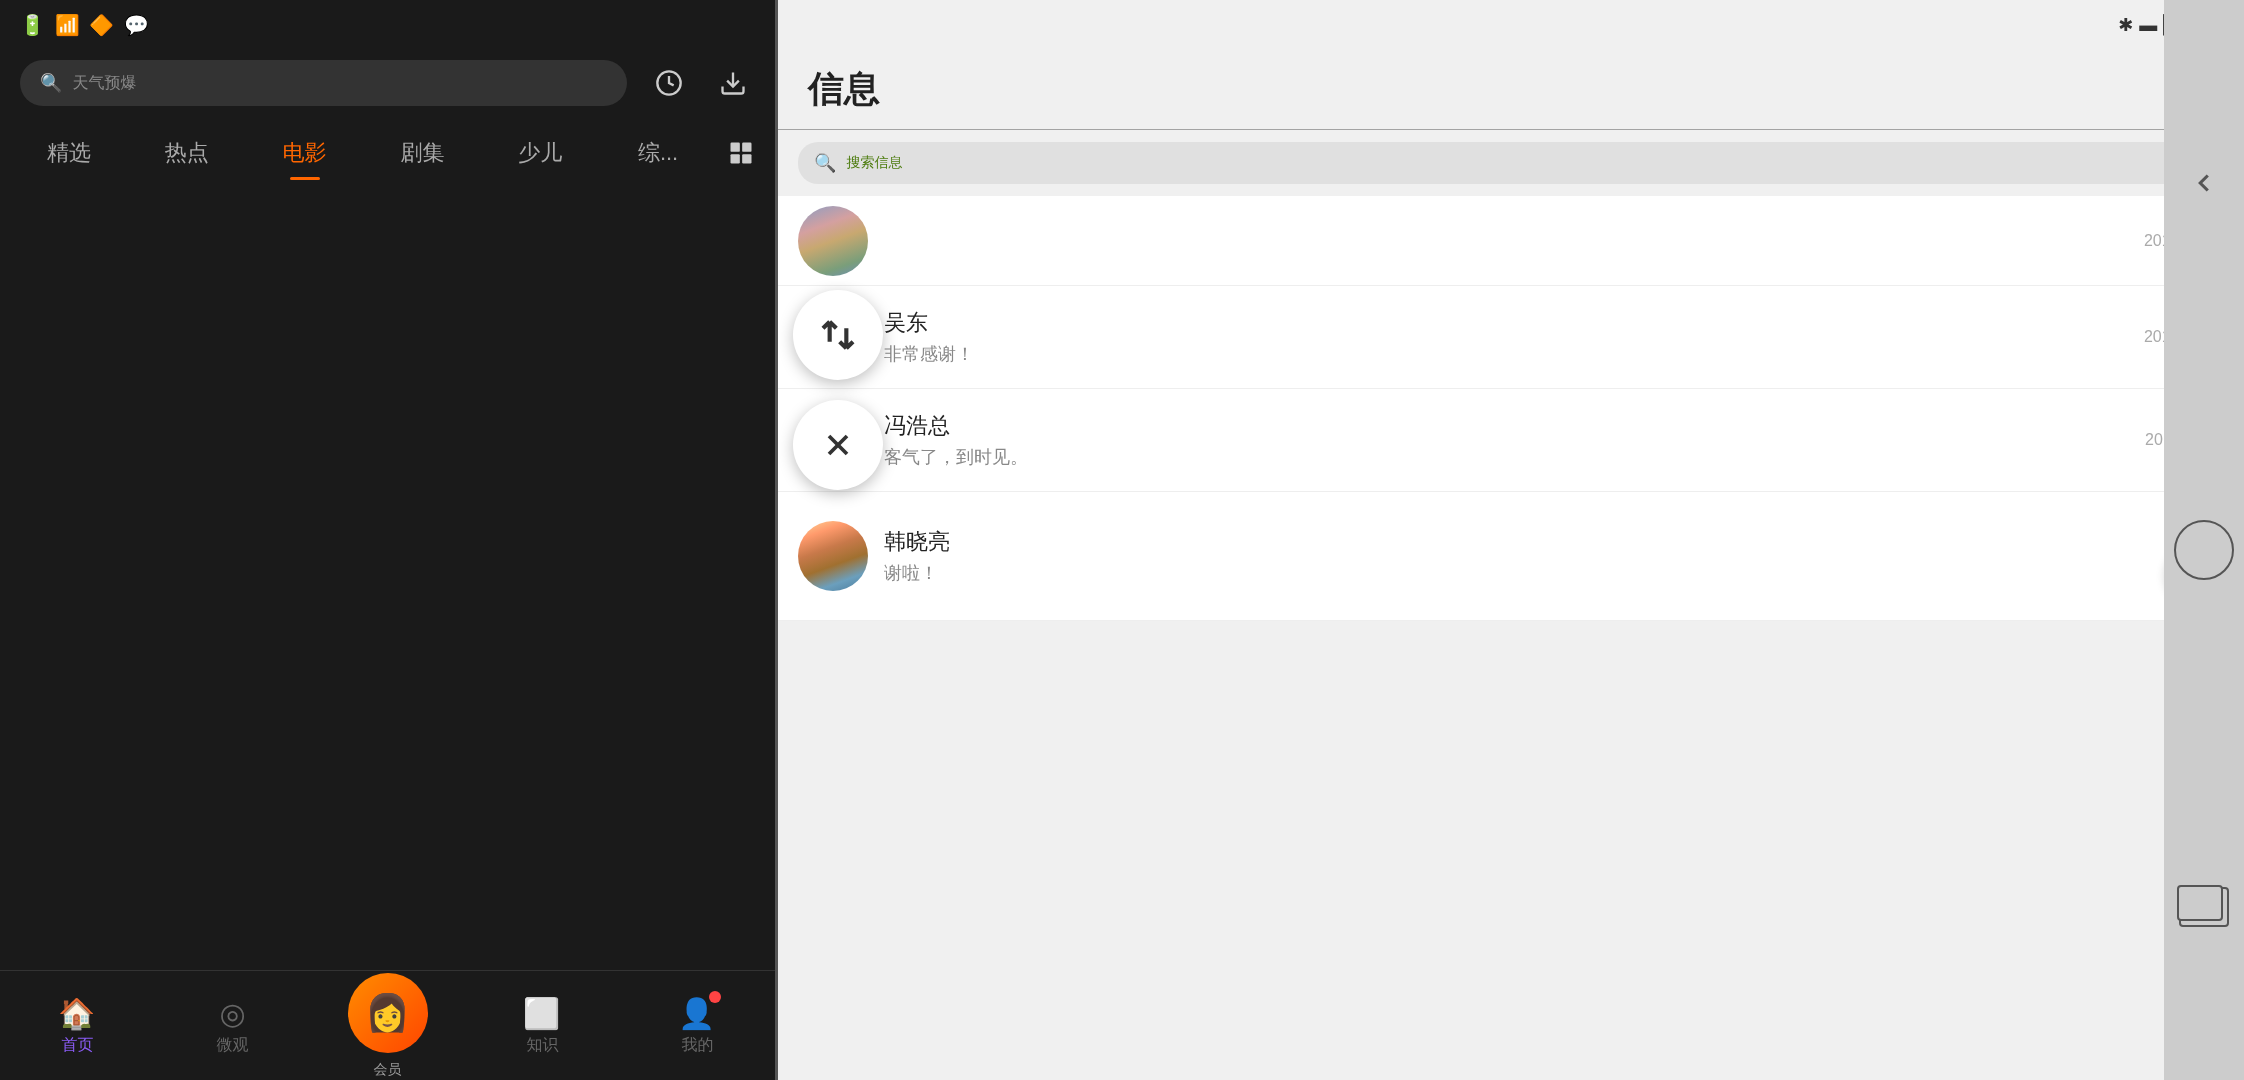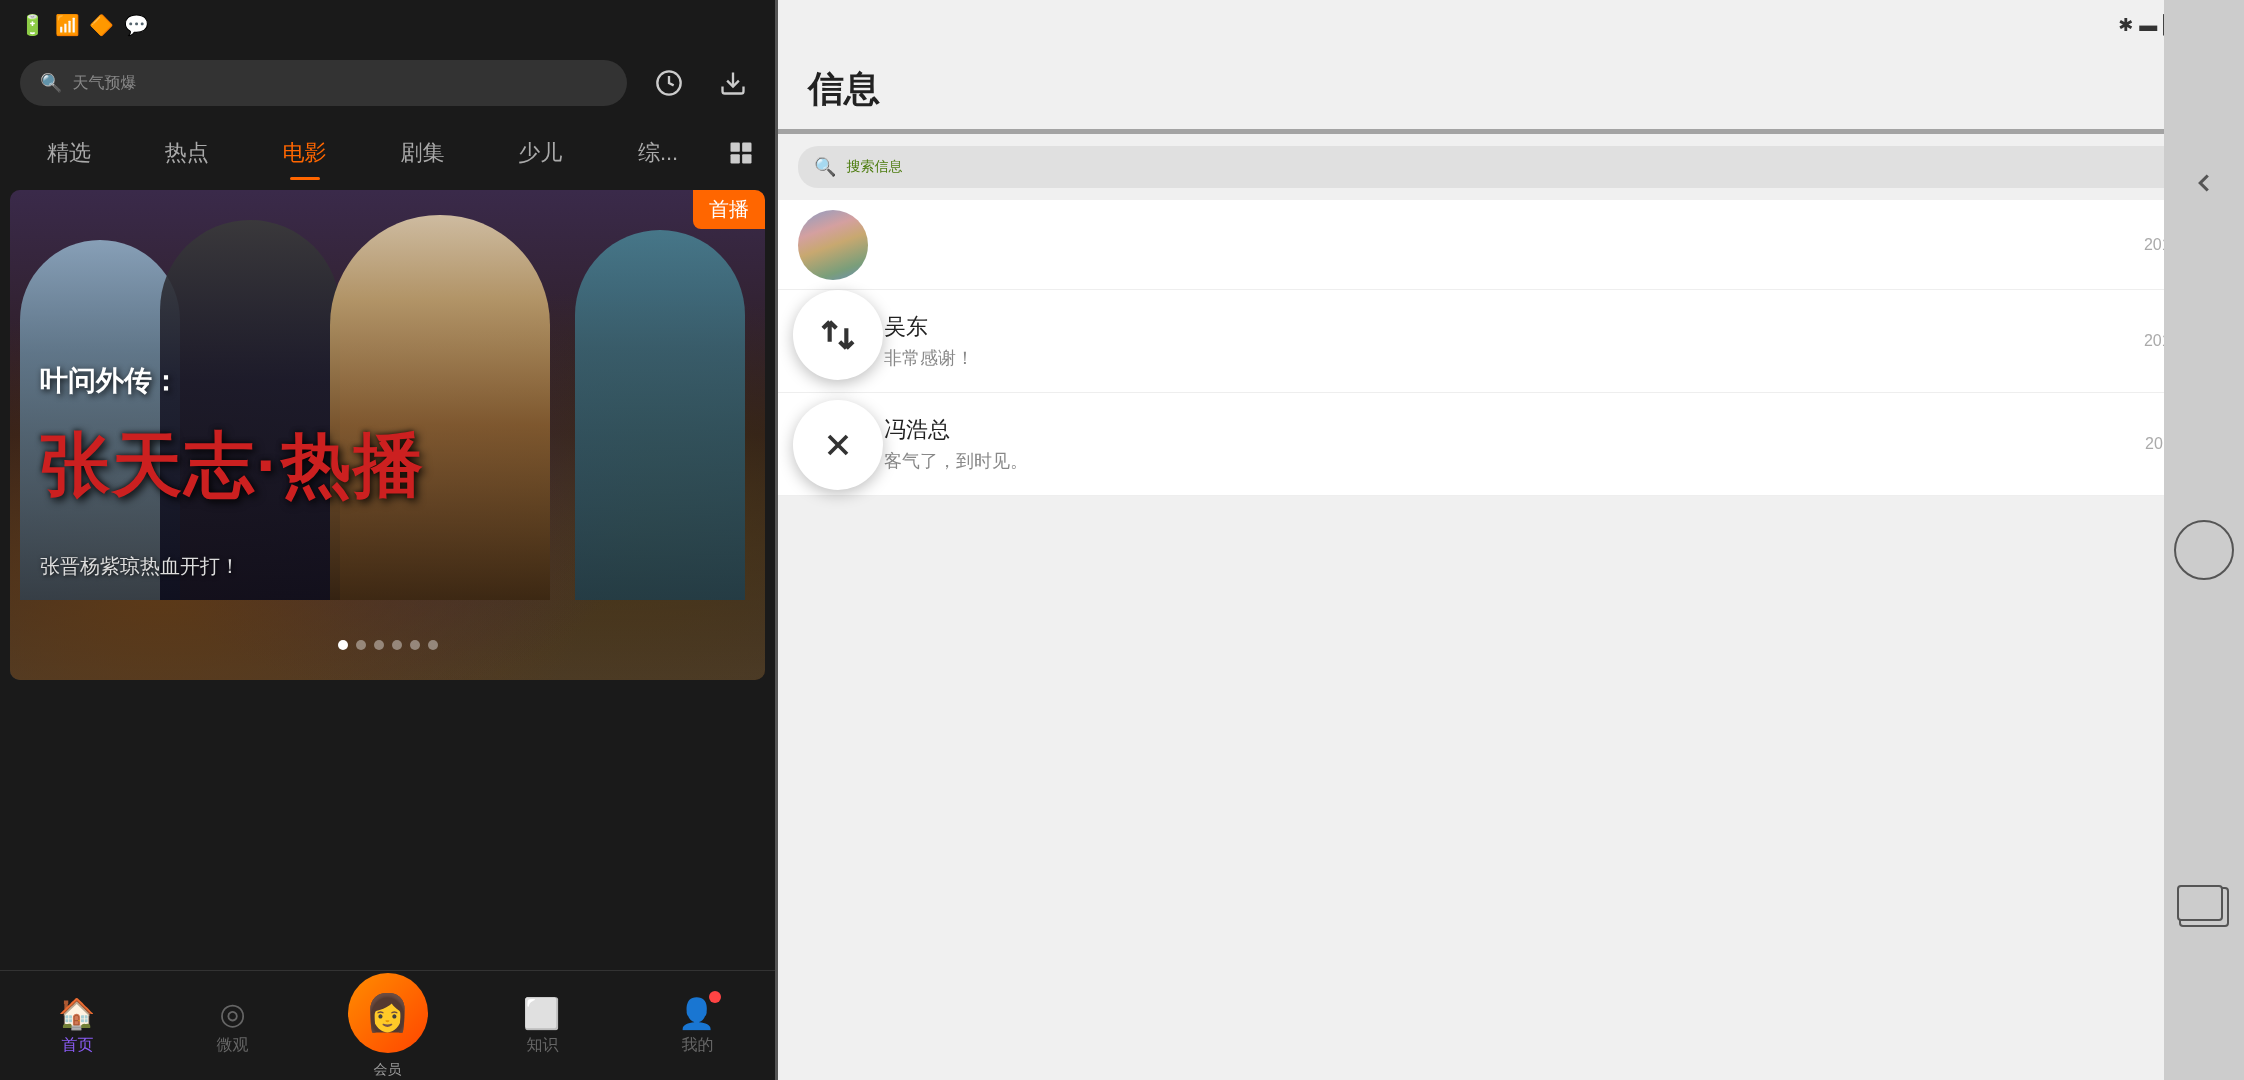--- a/index.html
+++ b/index.html
@@ -232,21 +232,21 @@
       font-weight: 500;
     }
 
     
     .messages-header {
       background: #f0f0f0;
       padding: 15px 30px;
       display: flex;
       align-items: center;
       justify-content: space-between;
-      border-bottom: 5px solid #a3a3a3;
+      border-bottom: 1px solid #a3a3a3;
     }
     .messages-title {
       font-size: 36px;
       font-weight: 600;
       color: #222;
     }
     .more-icon {
       font-size: 28px;
       color: #444;
       width: 40px;
@@ -478,51 +478,20 @@
     <div class="grid-icon">
       <svg viewBox="0 0 24 24" width="28" height="28" fill="#ccc">
         <rect x="3" y="3" width="8" height="8" rx="1"></rect>
         <rect x="13" y="3" width="8" height="8" rx="1"></rect>
         <rect x="3" y="13" width="8" height="8" rx="1"></rect>
         <rect x="13" y="13" width="8" height="8" rx="1"></rect>
       </svg>
     </div>
   </div>
 
-  <div class="hero-banner">
-    <div class="hero-characters"></div>
-
-    <div style="position:absolute;top:20px;left:0;right:0;bottom:80px;overflow:hidden;">
-
-      <div style="position:absolute;left:10px;top:30px;width:160px;height:380px;background:linear-gradient(180deg,#9bbdd4 0%,#6a8aa0 30%,#2a3a4a 100%);border-radius:80px 80px 20px 20px;opacity:0.8;"></div>
-
-      <div style="position:absolute;left:150px;top:10px;width:180px;height:400px;background:linear-gradient(180deg,#3a3a3a 0%,#1a1a2a 40%,#0a0a1a 100%);border-radius:90px 90px 20px 20px;opacity:0.9;"></div>
-
-      <div style="position:absolute;left:320px;top:5px;width:220px;height:420px;background:linear-gradient(180deg,#e8d5b0 0%,#c8a870 20%,#8a6030 50%,#2a1a0a 100%);border-radius:110px 110px 20px 20px;opacity:0.85;"></div>
-
-      <div style="position:absolute;right:20px;top:20px;width:170px;height:390px;background:linear-gradient(180deg,#4a8a9a 0%,#3a6a7a 30%,#1a3a4a 100%);border-radius:85px 85px 20px 20px;opacity:0.8;"></div>
-    </div>
-
-    <div class="hero-badge">首播</div>
-
-    <div class="white-subtitle-top">叶问外传：</div>
-    <div class="red-text-overlay">
-      <div class="red-title">张天志·热播</div>
-    </div>
-    <div class="white-subtitle-bot">张晋杨紫琼热血开打！</div>
-
-    <div class="dots-indicator">
-      <div class="dot active"></div>
-      <div class="dot"></div>
-      <div class="dot"></div>
-      <div class="dot"></div>
-      <div class="dot"></div>
-      <div class="dot"></div>
-    </div>
-  </div>
 
   <div class="bottom-nav">
     <div class="bottom-nav-item">
       <span class="bottom-nav-icon active">🏠</span>
       <span class="bottom-nav-label active">首页</span>
     </div>
     <div class="bottom-nav-item">
       <span class="bottom-nav-icon" style="font-size:30px;color:#666;">◎</span>
       <span class="bottom-nav-label">微观</span>
     </div>
@@ -600,20 +569,31 @@
       <div class="avatar avatar-3"></div>
       <div class="msg-content">
         <div class="msg-sender">冯浩总</div>
         <div class="msg-preview">客气了，到时见。</div>
       </div>
       <div class="msg-meta">
         <span class="msg-time">2017/12/11</span>
       </div>
     </div>
 
+    <div class="message-item">
+      <div class="avatar avatar-4"></div>
+      <div class="msg-content">
+        <div class="msg-sender">韩晓亮</div>
+        <div class="msg-preview">谢啦！</div>
+      </div>
+      <div class="msg-meta">
+        <span class="badge-count">2</span>
+        <div style="width:60px;height:60px;border-radius:50%;background:#e0e0e0;display:flex;align-items:center;justify-content:center;font-size:28px;color:#555;box-shadow:0 2px 8px rgba(0,0,0,0.15);">+</div>
+      </div>
+    </div>
 
   </div>
 
   <div class="context-btn context-btn-swap" style="position:absolute;top:290px;left:15px;width:90px;height:90px;border-radius:50%;background:white;display:flex;align-items:center;justify-content:center;box-shadow:0 4px 15px rgba(0,0,0,0.25);z-index:20;">
     <svg width="40" height="40" viewBox="0 0 24 24" fill="none" stroke="#333" stroke-width="2.5">
       <path d="M7 16V4m0 0L3 8m4-4l4 4"></path>
       <path d="M17 8v12m0 0l4-4m-4 4l-4-4"></path>
     </svg>
   </div>
 

